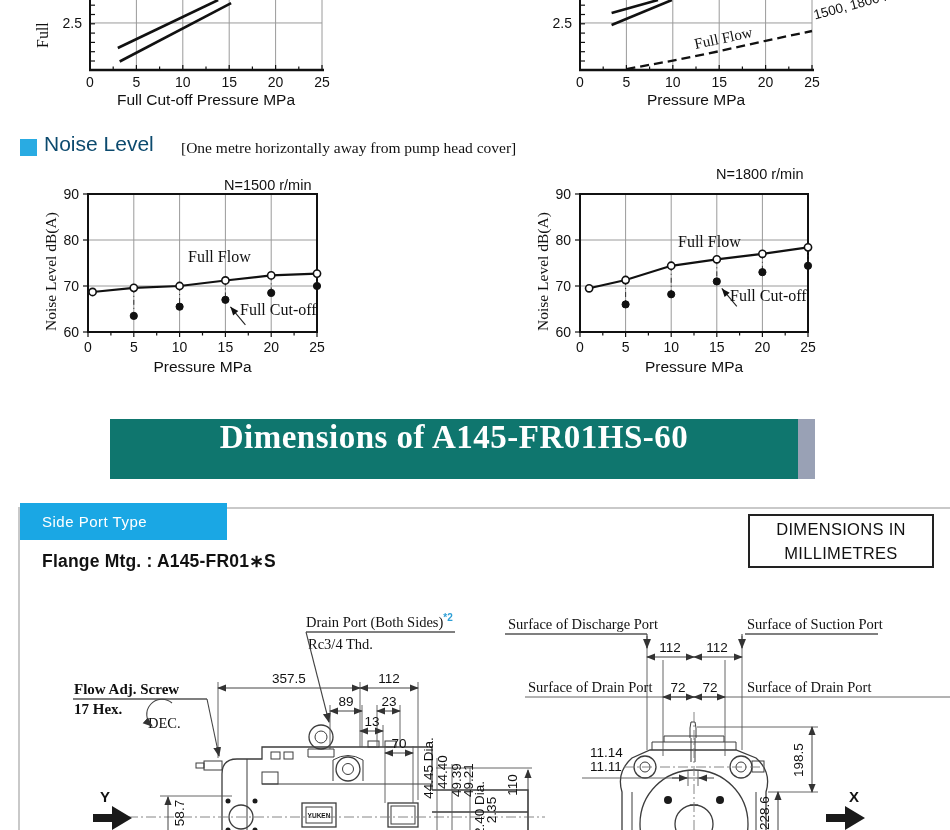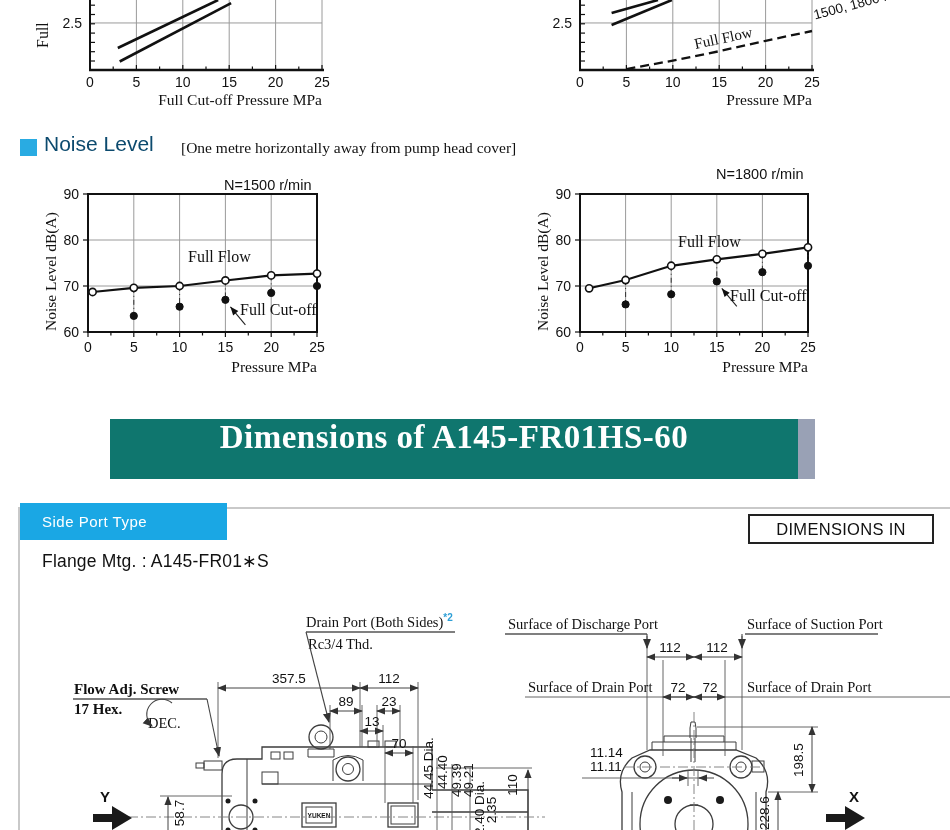--- a/index.html
+++ b/index.html
@@ -31,30 +31,30 @@
   .ext{stroke:#555;stroke-width:.9}
   .dim{stroke:#444;stroke-width:1;fill:none}
   .cl{stroke:#787878;stroke-width:.9;stroke-dasharray:10 3 2 3;fill:none}
   .lead{stroke:#444;stroke-width:1.1;fill:none}
   .ul{stroke:#555;stroke-width:1.4}
   .dt{font:13.5px "Liberation Sans",sans-serif;fill:#111}
   .st{font:14.5px "Liberation Serif",serif;fill:#111}
   .stb{font:bold 15px "Liberation Serif",serif;fill:#111}
   .blk{fill:#1a1a1a;stroke:none}
   
-  .xtitle{font-family:Liberation Serif, serif;font-size:15.5px;text-align:right}
+  .xtitle{font-family:Liberation Sans, sans-serif;font-size:15.5px;text-align:center}
   .rot90{transform:rotate(-90deg);transform-origin:0 0}
   #banner{left:110px;top:419px;width:688px;height:60px;text-align:center;
           line-height:60px;font:bold 33px "Liberation Serif",serif;color:#fff;letter-spacing:.5px}
   #banner-shadow{left:798px;top:419px;width:17px;height:60px}
   #section-box{left:18px;top:507px;width:931px;height:322px;
                border-left:2px solid #c9c9c9;border-top:2px solid #c9c9c9}
   #sideport-bar{left:20px;top:503px;width:185px;height:37px;color:#fff;
                 font-size:15px;line-height:37px;padding-left:22px;letter-spacing:.5px}
-  #flange{left:42px;top:551px;font-weight:normal;font-size:17.5px;letter-spacing:.2px}
+  #flange{left:42px;top:551px;font-weight:bold;font-size:17.5px;letter-spacing:.2px}
   #dimsbox{left:748px;top:514px;width:182px;border:2.5px solid #222;background:#fff;
            text-align:center;font-size:16.5px;line-height:24px;padding:1px 0;letter-spacing:.3px}
 </style>
 </head>
 <body>
 
 <svg id="top-svg" width="950" height="112" viewBox="0 0 950 112">
     <line x1="136.4" y1="0" x2="136.4" y2="70" class="grid"></line>
     <line x1="182.8" y1="0" x2="182.8" y2="70" class="grid"></line>
     <line x1="229.2" y1="0" x2="229.2" y2="70" class="grid"></line>
@@ -262,20 +262,21 @@
 <div class="abs serif" style="left:730px;top:287px;font-size:16px">Full Cut-off</div>
 
 <div class="abs" id="banner" style="background:#0f766e">Dimensions of A145-FR01HS-60</div>
 <div class="abs" id="banner-shadow" style="background:#99a1b5"></div>
 
 <div class="abs" id="section-box"></div>
 <div class="abs" id="sideport-bar" style="background:#1aa7e4">Side Port Type</div>
 <div class="abs" id="flange">Flange Mtg. : A145-FR01∗S</div>
 <div class="abs" id="dimsbox">
   <div>DIMENSIONS IN</div>
+  <div>MILLIMETRES</div>
 </div>
 
 <svg id="draw-svg" width="950" height="235" viewBox="0 595 950 235">
   <defs>
     <marker id="ah" viewBox="0 0 10 10" refX="9" refY="5" markerWidth="9" markerHeight="9" orient="auto-start-reverse">
         <path d="M0,1 L10,5 L0,9 z" fill="#333"></path>
       </marker>
   </defs>
 
   <g>

